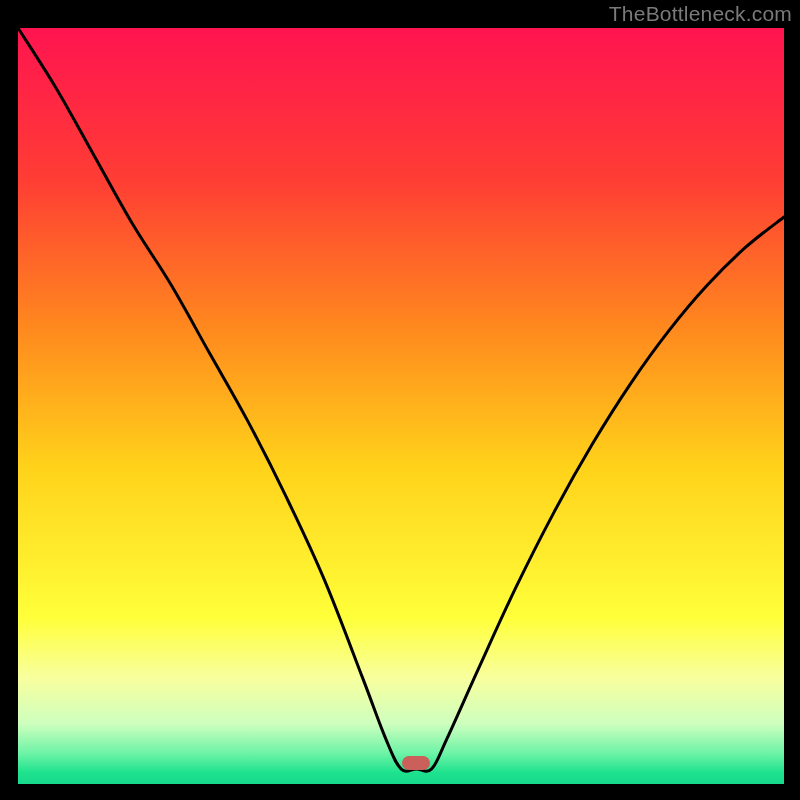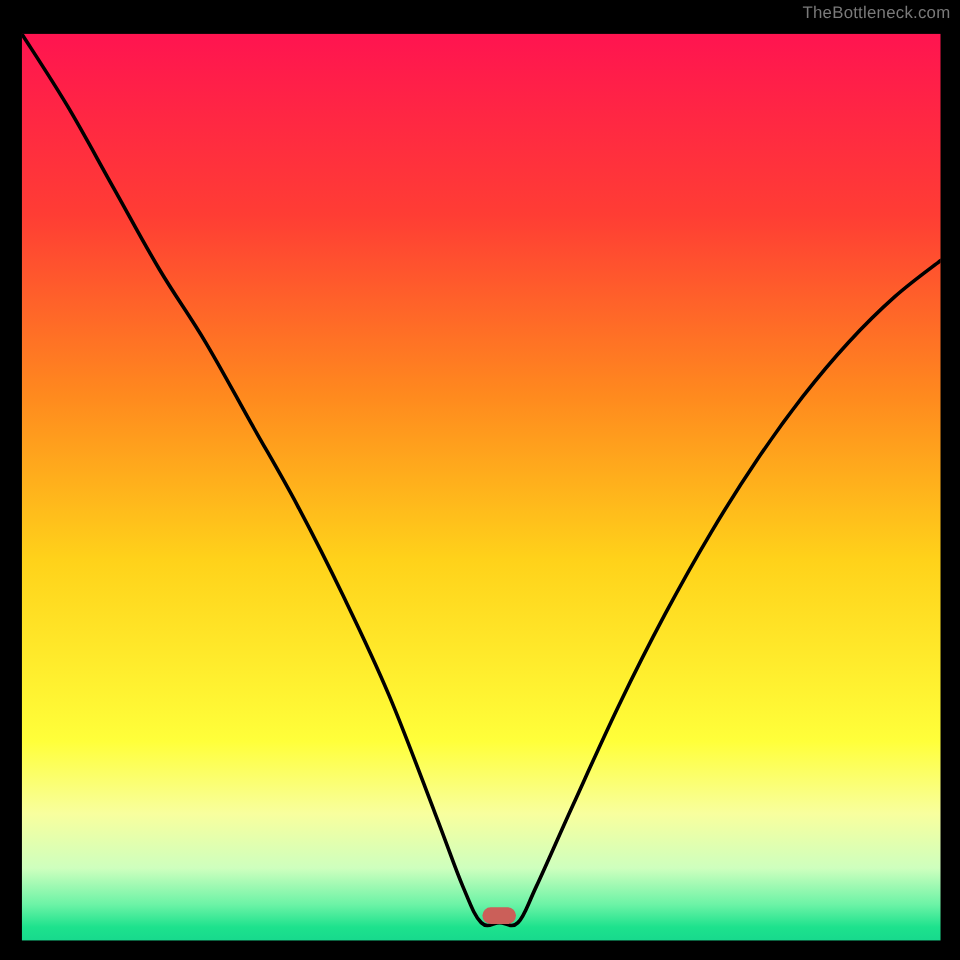--- a/index.html
+++ b/index.html
@@ -15,21 +15,21 @@
     position: relative;
     width: 800px;
     height: 800px;
     background: #000;
   }
   .watermark {
     position: absolute;
     top: 2px;
     right: 8px;
     color: #7a7a7a;
-    font-size: 14px;
+    font-size: 21px;
     font-weight: 500;
     letter-spacing: 0.2px;
     z-index: 5;
   }
   .plot {
     position: absolute;
     left: 18px;
     top: 28px;
     width: 766px;
     height: 756px;

